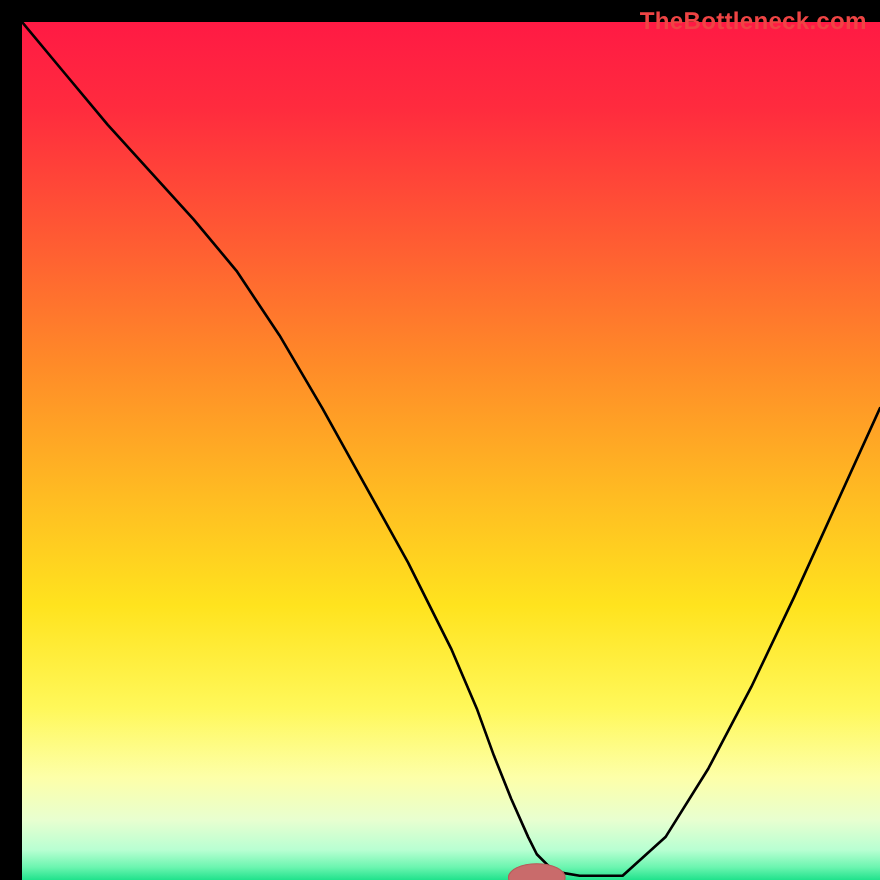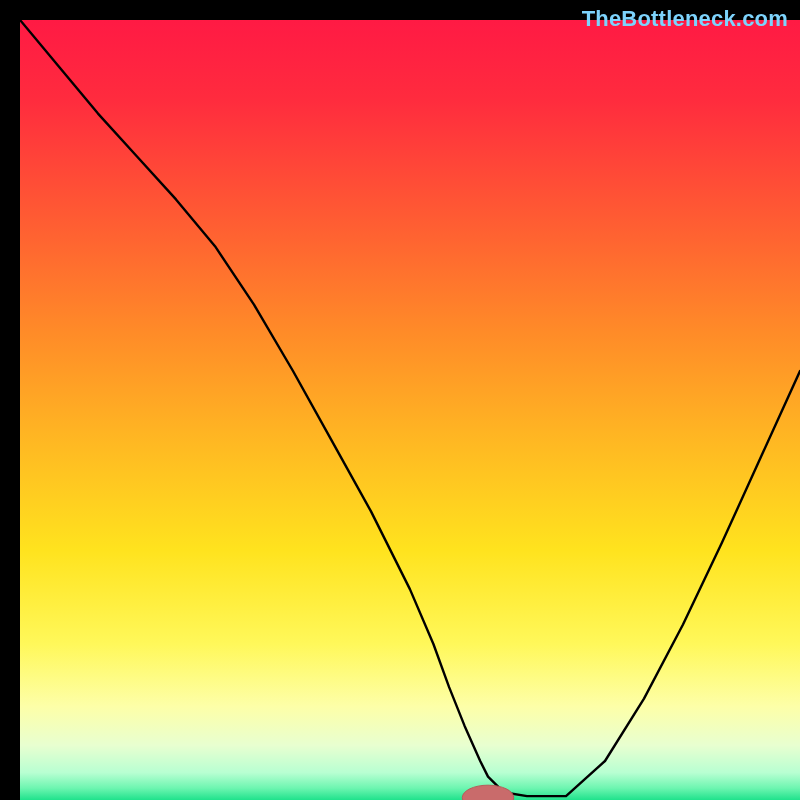--- a/index.html
+++ b/index.html
@@ -23,21 +23,21 @@
     position: absolute;
     left: 10px;
     top: 10px;
     width: 780px;
     height: 780px;
   }
   .watermark {
     position: absolute;
     top: 6px;
     right: 12px;
-    color: #7dd3fc;
+    color: #ef4444;
     font-size: 22px;
     font-weight: 600;
     letter-spacing: 0.2px;
   }
   svg { display: block; }
 </style>
 </head>
 <body>
 
 <div class="frame">

